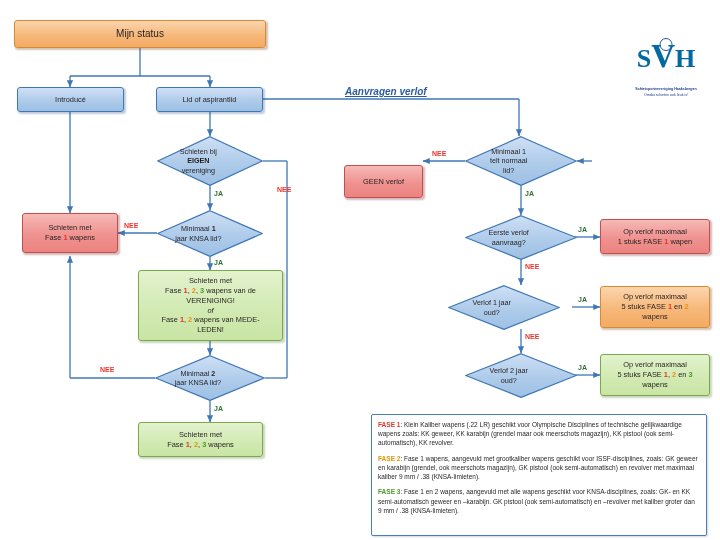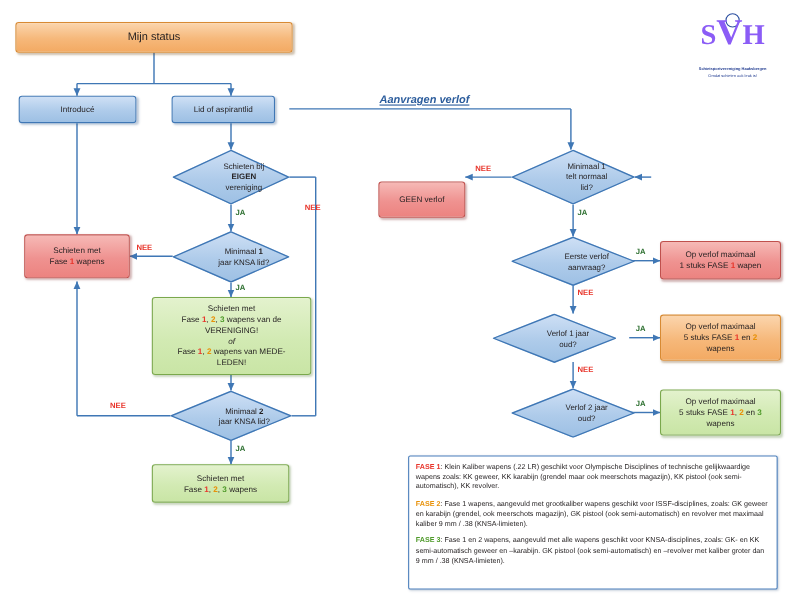--- a/index.html
+++ b/index.html
@@ -44,21 +44,21 @@
   .box-green {
     background:linear-gradient(180deg,#e3f2cd 0%,#d2eab3 55%,#c9e5a5 100%);
     border:1px solid #7aa84c;
     box-shadow:1.5px 1.5px 2px rgba(80,120,50,.3);
   }
 
   
   .diamond {
     position:absolute;
     z-index:3;
-    display:flex; align-items:center; justify-content:flex-end;
+    display:flex; align-items:center; justify-content:flex-start;
   }
   .diamond .shape {
     position:absolute; left:0; top:0; width:100%; height:100%;
     background:linear-gradient(180deg,#cfe0f5 0%,#aecbea 55%,#9dc0e4 100%);
     clip-path:polygon(50% 0%,100% 50%,50% 100%,0% 50%);
   }
   .diamond .outline { position:absolute; left:0; top:0; width:100%; height:100%; }
   .diamond .dtext {
     position:relative; z-index:2;
     text-align:center;
@@ -115,25 +115,26 @@
   .g { color:#4f9a2a; font-weight:bold; }
   .b { font-weight:bold; }
   .it { font-style:italic; }
 
   
   #logo { position:absolute; left:616px; top:14px; width:100px; height:78px; z-index:3; }
   #logo .mark {
     font-family:"Liberation Serif", serif;
     font-size:33px;
     font-weight:bold;
-    color:#8b5cf6;
+    color:#0369a1;
     letter-spacing:0px;
     text-align:center;
     line-height:1;
     position:relative;
+    margin-top:26px;
   }
   #logo .mark .s { font-size:26px; }
   #logo .mark .h { font-size:26px; }
   #logo .sub1, #logo .sub2 {
     text-align:center;
     color:#1f3a8f;
     font-size:3.6px;
     line-height:1.5;
     margin-top:1px;
   }
@@ -209,21 +210,21 @@
   </svg>
 
   <div class="node box-orange" style="left:14px;top:20px;width:252px;height:28px;">
     <div class="inner" style="font-size:10px;">Mijn status</div>
   </div>
 
   <div class="node box-blue" style="left:17px;top:87px;width:107px;height:25px;">
     <div class="inner">Introducé</div>
   </div>
 
-  <div class="node box-blue" style="left:156px;top:87px;width:94px;height:25px;">
+  <div class="node box-blue" style="left:156px;top:87px;width:107px;height:25px;">
     <div class="inner">Lid of aspirantlid</div>
   </div>
 
   <div class="flowlink" style="left:345px;top:86px;">Aanvragen verlof</div>
 
   <div class="diamond" style="left:157px;top:136px;width:106px;height:50px;">
     <div class="shape"></div>
     <svg class="outline" viewBox="0 0 106 50" preserveAspectRatio="none">
       <polygon points="53,0.7 105.3,25 53,49.3 0.7,25" fill="none" stroke="#3f77b5" stroke-width="1.2"></polygon>
     </svg>

